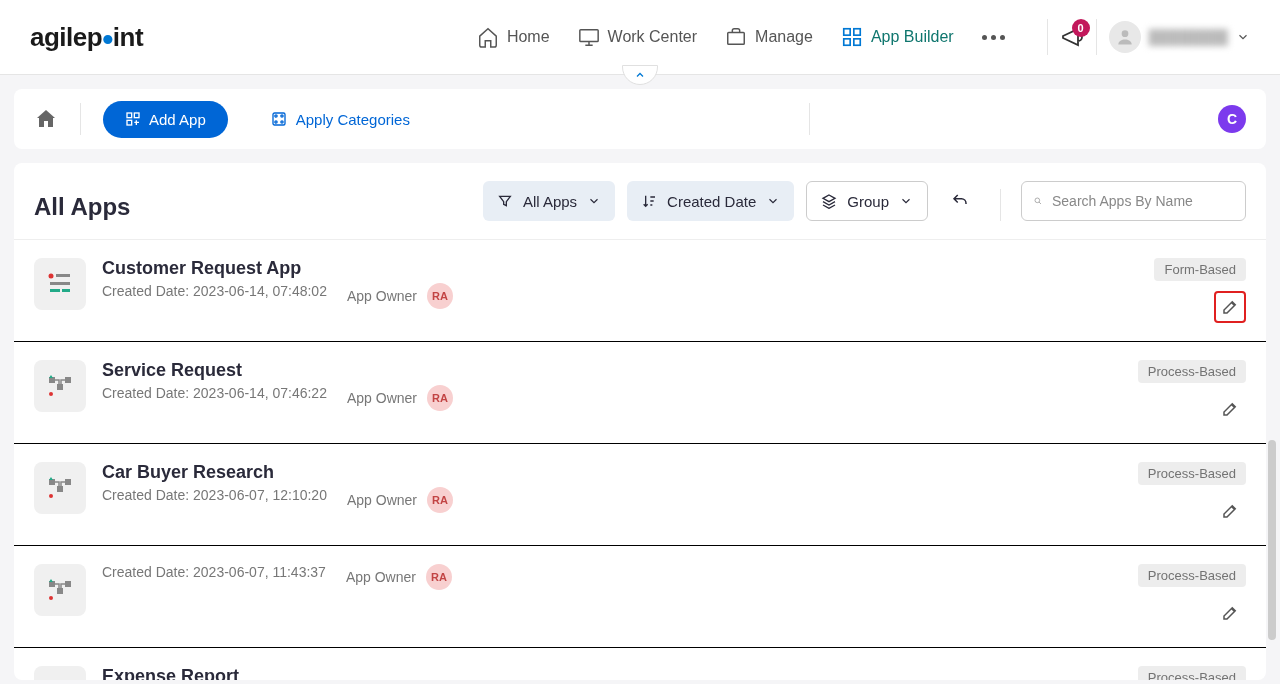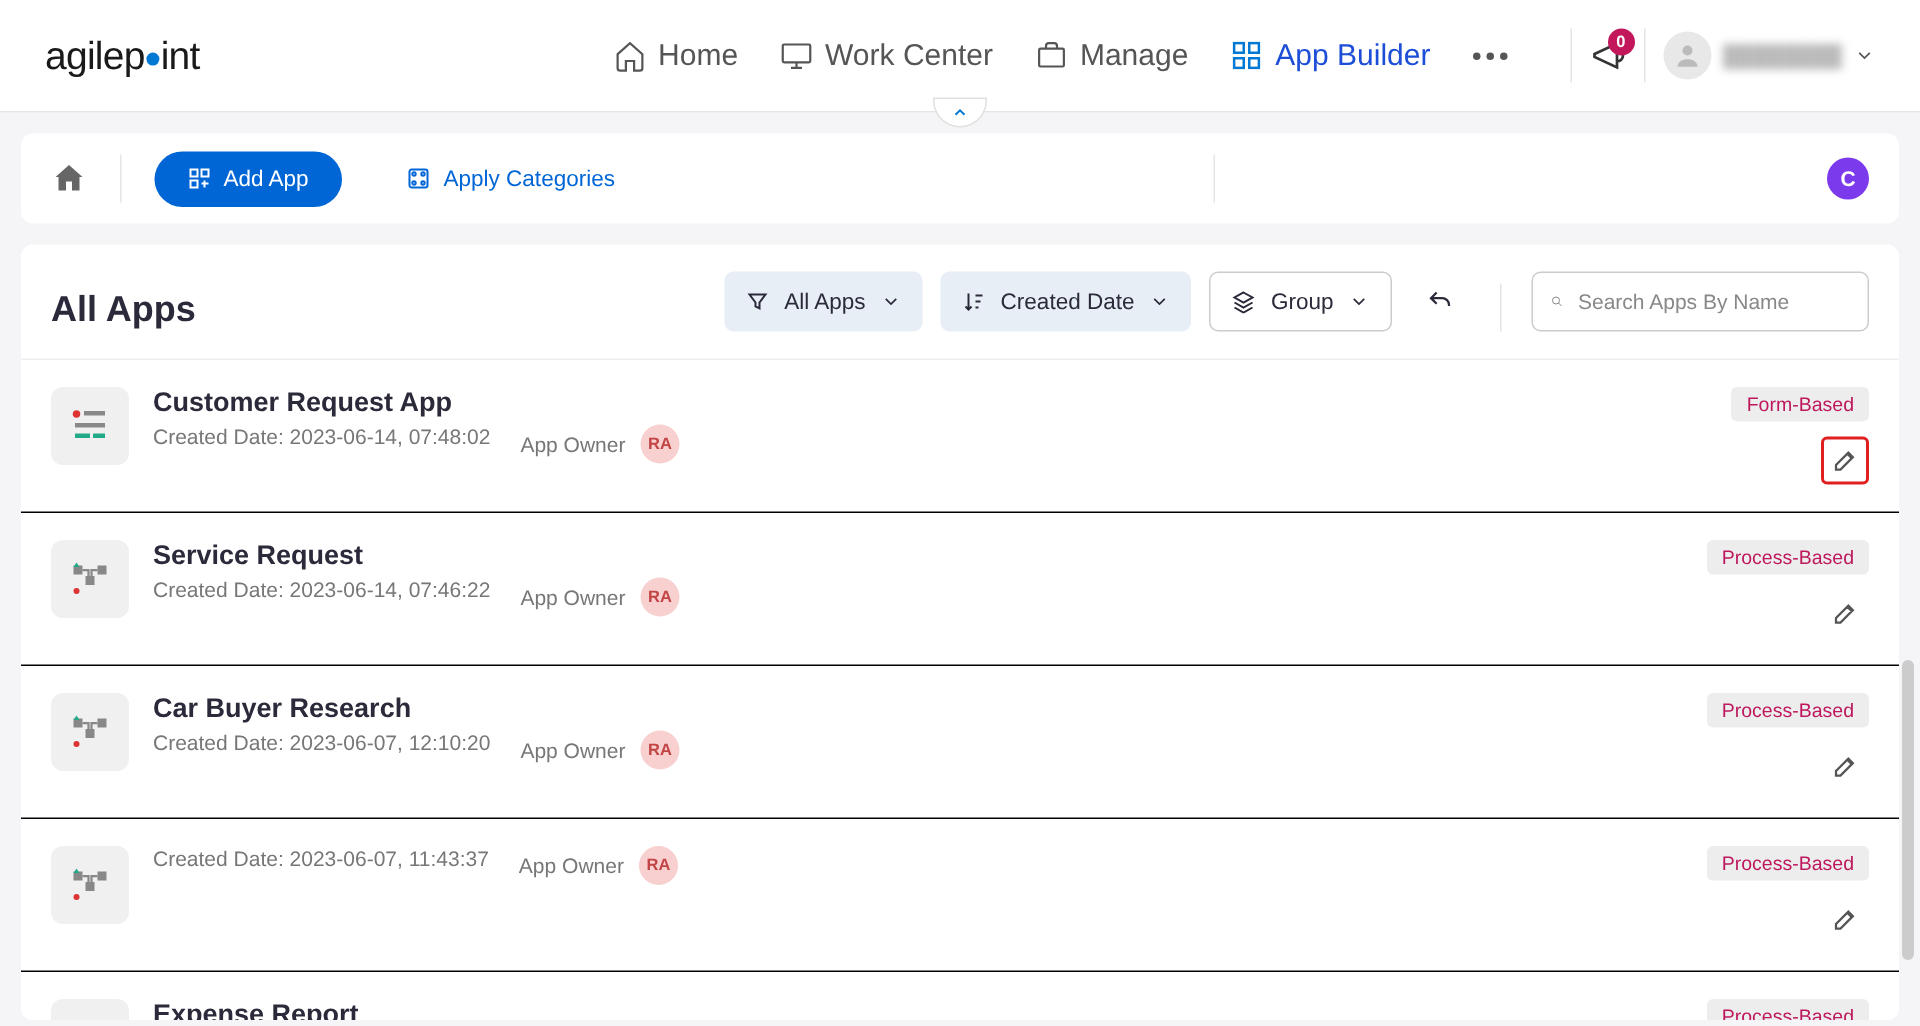--- a/index.html
+++ b/index.html
@@ -1,22 +1,22 @@
 <!DOCTYPE html>
 <html><head>
 <meta charset="utf-8">
 <style>
 *{box-sizing:border-box;margin:0;padding:0;font-family:-apple-system,BlinkMacSystemFont,'Segoe UI',Arial,sans-serif}
 body{background:#f5f5f7;width:1280px;height:684px;overflow:hidden}
 .top-nav{background:#fff;height:75px;display:flex;align-items:center;padding:0 30px;border-bottom:1px solid #e5e5e5}
-.logo{font-size:26px;font-weight:400;color:#1a1a1a;letter-spacing:-0.5px}
+.logo{font-size:26px;font-weight:700;color:#1a1a1a;letter-spacing:-0.5px}
 .logo .dot{color:#0078d4;font-size:32px;line-height:0;position:relative;top:4px}
 .nav-items{display:flex;gap:28px;margin-left:auto;margin-right:30px;align-items:center}
-.nav-item{display:flex;align-items:center;gap:8px;color:#555;font-size:20px;cursor:pointer}
-.nav-item.active{color:#1d4ed8}
+.nav-item{display:flex;align-items:center;gap:8px;color:#555;font-size:16px;cursor:pointer}
+.nav-item.active{color:#0f766e}
 .nav-icon{width:22px;height:22px}
 .more-dots{display:flex;gap:4px;cursor:pointer}
 .more-dots span{width:5px;height:5px;background:#555;border-radius:50%}
 .nav-sep{width:1px;height:36px;background:#e5e5e5;margin:0 12px}
 .notif{position:relative;cursor:pointer}
 .notif-badge{position:absolute;top:-6px;right:-6px;background:#c2185b;color:#fff;border-radius:50%;width:18px;height:18px;font-size:11px;display:flex;align-items:center;justify-content:center;font-weight:600}
 .user{display:flex;align-items:center;gap:8px;cursor:pointer}
 .avatar{width:32px;height:32px;background:#e8e8e8;border-radius:50%;display:flex;align-items:center;justify-content:center}
 .user-name{color:#bbb;filter:blur(3px);font-size:14px}
 .collapse-tab{position:absolute;left:50%;top:65px;transform:translateX(-50%);width:36px;height:20px;background:#fff;border:1px solid #e0e0e0;border-radius:0 0 18px 18px;display:flex;align-items:center;justify-content:center;cursor:pointer;z-index:5}
@@ -38,21 +38,21 @@
 .search input::placeholder{color:#888}
 .app-list{overflow-y:auto;max-height:440px}
 .app-row{display:flex;align-items:flex-start;padding:18px 20px;border-bottom:1px solid #000000;gap:16px}
 .app-ico{width:52px;height:52px;background:#f0f0f0;border-radius:8px;display:flex;align-items:center;justify-content:center;flex-shrink:0}
 .app-body{flex:1;display:flex;flex-direction:column;gap:4px}
 .app-name{font-size:18px;font-weight:600;color:#2a2a3a}
 .app-meta{display:flex;align-items:flex-start;gap:20px;color:#777;font-size:14px}
 .owner{display:flex;align-items:center;gap:10px}
 .owner-badge{width:26px;height:26px;background:#f8d0d0;color:#c24444;border-radius:50%;display:flex;align-items:center;justify-content:center;font-size:11px;font-weight:700}
 .app-right{display:flex;flex-direction:column;align-items:flex-end;gap:10px}
-.type-tag{background:#ededed;color:#be185d;font-size:13px;padding:4px 10px;border-radius:4px}
+.type-tag{background:#ededed;color:#737373;font-size:13px;padding:4px 10px;border-radius:4px}
 .edit-btn{width:32px;height:32px;display:flex;align-items:center;justify-content:center;cursor:pointer;border-radius:4px}
 .edit-btn.hl{border:2px solid #e02020}
 .scroll-ind{position:absolute;right:4px;top:440px;width:8px;height:200px;background:#ccc;border-radius:4px}
 svg{display:block}
 </style>
 </head>
 <body>
 
 <div class="top-nav">
   <div class="logo">

